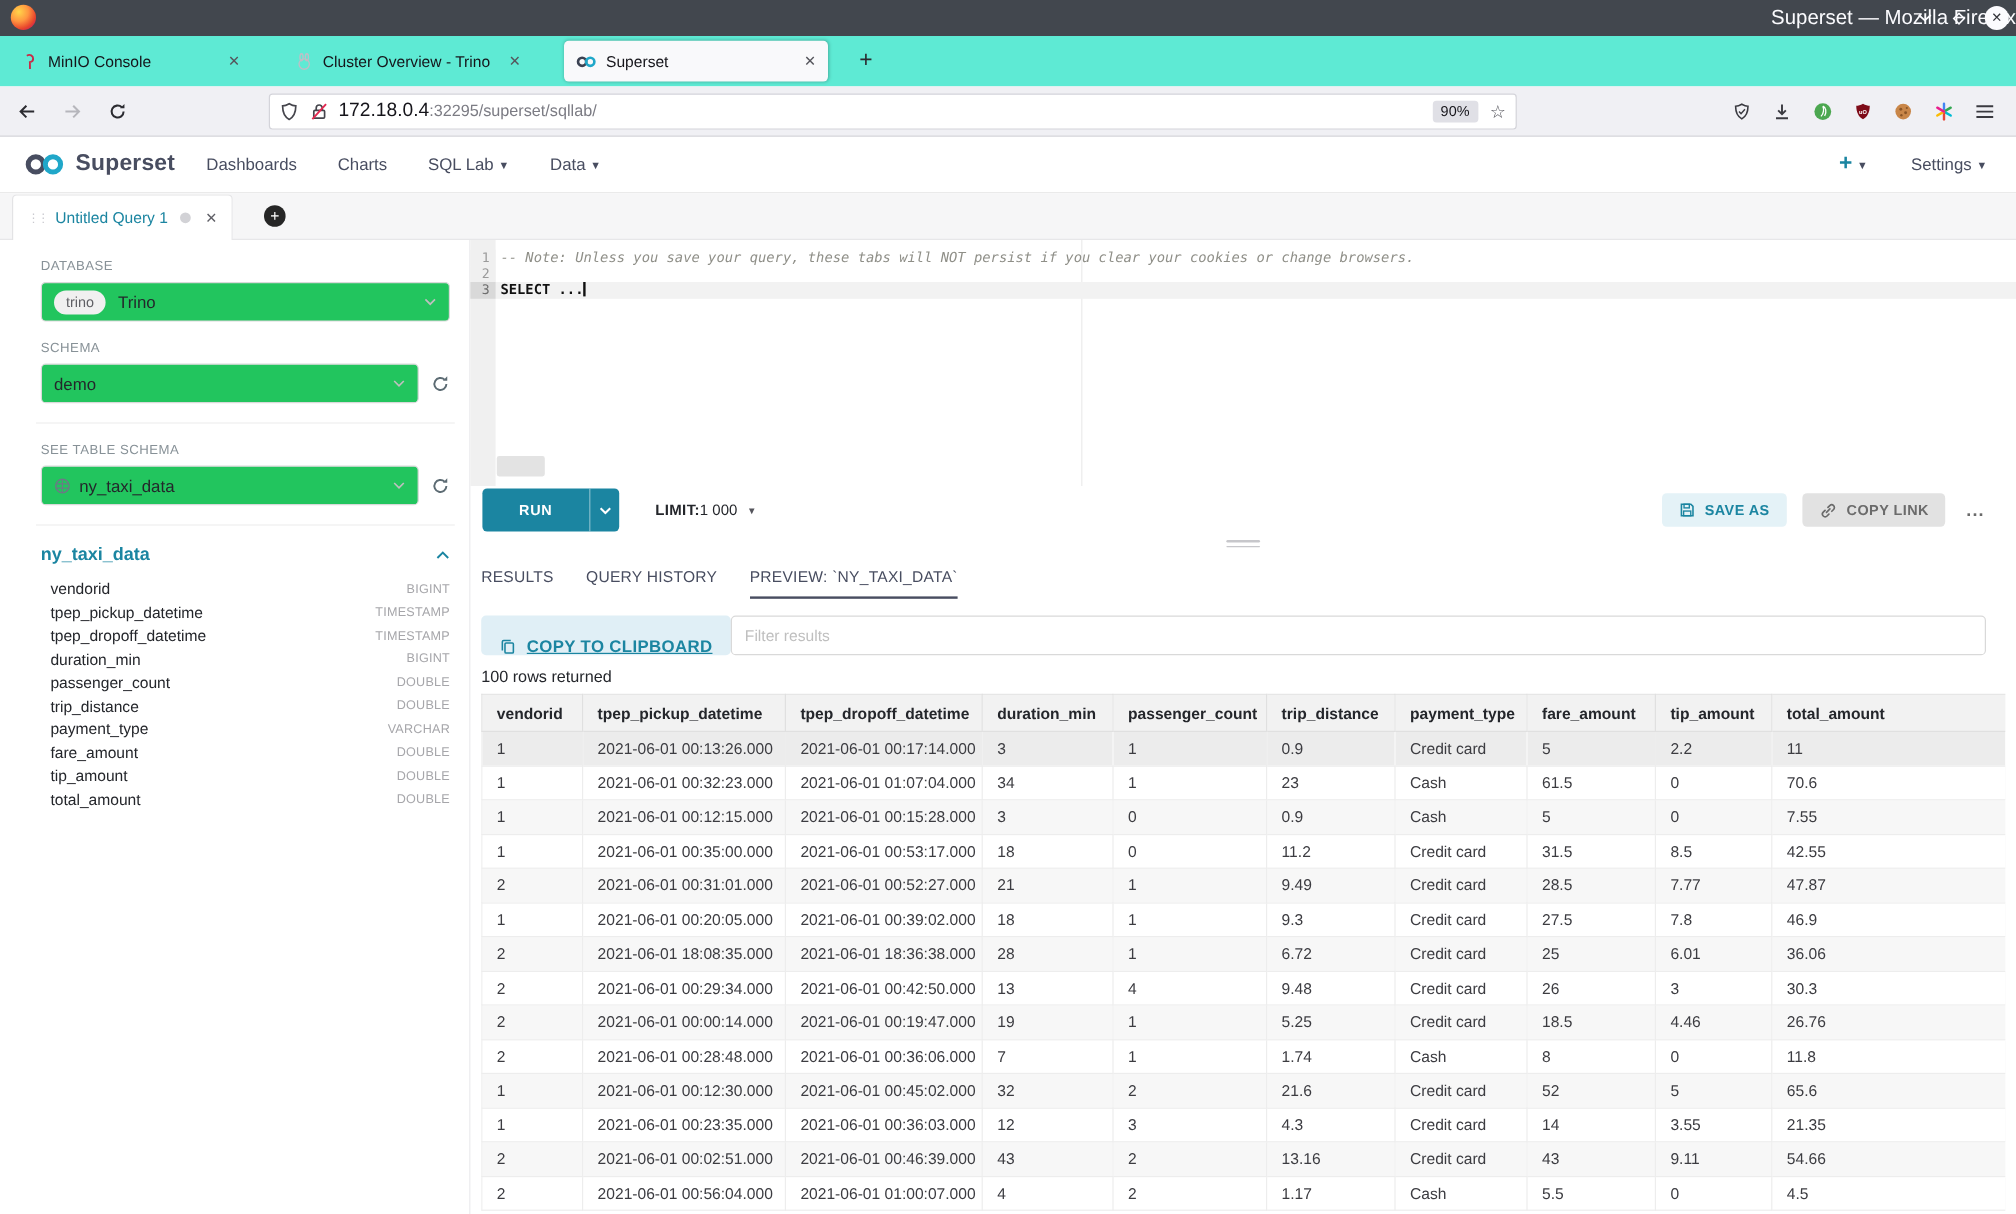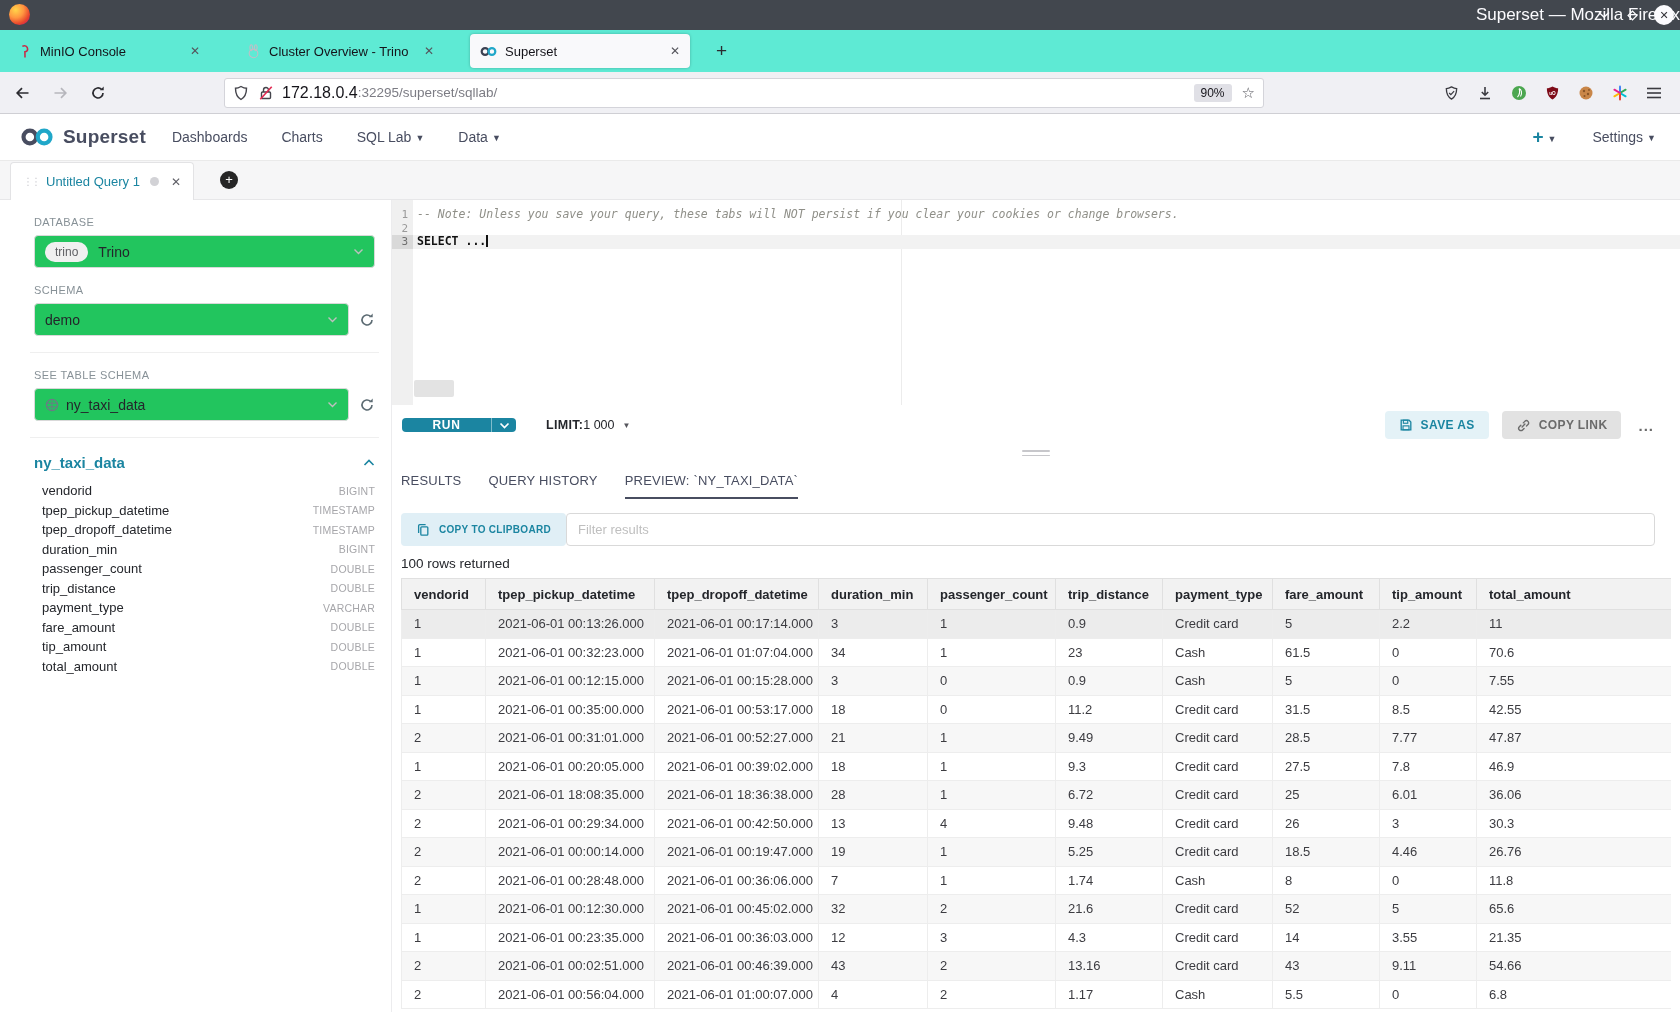--- a/index.html
+++ b/index.html
@@ -85,21 +85,21 @@
   .gutter-num { width:21px; flex:0 0 21px; text-align:right; padding-right:5px; color:#9a9a9a; font-size:11px; background:#f0f0f0; position:relative; z-index:2; }
   .code-line.active .gutter-num { background:#d9d9d9; color:#6f6f6f; }
   .code-text { padding-left:4px; white-space:pre; position:relative; z-index:1; }
   .tok-comment { color:#8f8f88; font-style:italic; }
   .tok-keyword { color:#111; font-weight:bold; }
   .caret-bar { display:inline-block; width:2px; height:12px; background:#111; vertical-align:-2px; }
   .hscroll-thumb { position:absolute; left:22px; bottom:8px; width:40px; height:17px; background:#e3e3e3; border-radius:2px; }
 
   
   .run-toolbar { height:40px; display:flex; align-items:center; padding:0 22px 0 10px; flex:0 0 auto; }
-  .run-btn { height:14px; display:flex; background:#1b85a1; border-radius:4px; overflow:hidden; color:#fff; }
+  .run-btn { height:36px; display:flex; background:#1b85a1; border-radius:4px; overflow:hidden; color:#fff; }
   .run-main { width:89px; display:flex; align-items:center; justify-content:center; font-size:12px; font-weight:bold; letter-spacing:.6px; }
   .run-caret { width:25px; border-left:1px solid rgba(255,255,255,.45); display:flex; align-items:center; justify-content:center; }
   .limit-wrap { display:flex; align-items:center; margin-left:30px; gap:0; }
   .limit-label { font-size:12.5px; font-weight:bold; color:#24262b; letter-spacing:.3px; }
   .limit-value { font-size:12.5px; color:#24262b; }
   .limit-caret { font-size:8px; color:#55555c; margin-left:8px; }
   .tb-right { margin-left:auto; display:flex; align-items:center; gap:13px; }
   .btn-light { height:28px; border-radius:4px; display:flex; align-items:center; gap:8px; padding:0 14px; font-size:12px; font-weight:bold; letter-spacing:.4px; }
   .saveas { background:#e4f2f7; color:#1b85a1; }
   .copylink { background:#e2e2e2; color:#6b6b6b; }
@@ -110,22 +110,22 @@
   .drag-handle { position:absolute; left:50%; top:5px; transform:translateX(-50%); width:28px; }
   .drag-handle div { height:1.6px; background:#c7c7cb; margin-bottom:3px; border-radius:1px; }
 
   
   .stabs { height:36px; display:flex; gap:27px; padding-left:9px; flex:0 0 auto; }
   .stab { font-size:13px; color:#484d60; letter-spacing:.2px; display:flex; align-items:center; border-bottom:2px solid transparent; }
   .stab.active { border-bottom-color:#484d60; }
 
   
   .sbar { display:flex; align-items:center; margin:14px 25px 0 9px; flex:0 0 auto; }
-  .copyclip { background:#e0eff6; color:#1b85a1; height:33px; border-radius:4px; display:flex; align-items:center; gap:9px;
-    padding:0 15px; font-size:10px; font-weight:bold; letter-spacing:.3px; }
+  .copyclip { background:#e0eff6; color:#1b85a1; height:33px; border-radius:4px; display:flex; align-items:flex-end; gap:9px;
+    padding:0 15px; font-size:14px; font-weight:bold; letter-spacing:.3px;text-decoration:underline; }
   .filter-input { flex:1; height:33px; border:1px solid #d9d9d9; border-radius:4px; padding:0 11px;
     font-size:13px; color:#24262b; font-family:"Liberation Sans", sans-serif; }
   .filter-input::placeholder { color:#bfbfbf; }
   .rowcount { margin:10px 0 7px 9px; font-size:13.5px; color:#24262b; flex:0 0 auto; }
 
   
   .tablewrap { margin-left:9px; width:1270px; position:relative; flex:1; overflow:hidden; }
   table.results { width:1270px; border-collapse:collapse; table-layout:fixed; }
   table.results th { background:#f2f2f2; border:1px solid #e0e0e0; font-size:13px; font-weight:bold; color:#24262b;
     text-align:left; padding:7px 0 7px 12px; height:31px; white-space:nowrap; overflow:hidden; }
@@ -706,21 +706,21 @@
               <tr>
                 <td>2</td>
                 <td>2021-06-01 00:56:04.000</td>
                 <td>2021-06-01 01:00:07.000</td>
                 <td>4</td>
                 <td>2</td>
                 <td>1.17</td>
                 <td>Cash</td>
                 <td>5.5</td>
                 <td>0</td>
-                <td>6.8</td>
+                <td>4.5</td>
               </tr>
             </tbody>
         </table>
 
       </div>
 
     </section>
   </div>
 </div>
 

